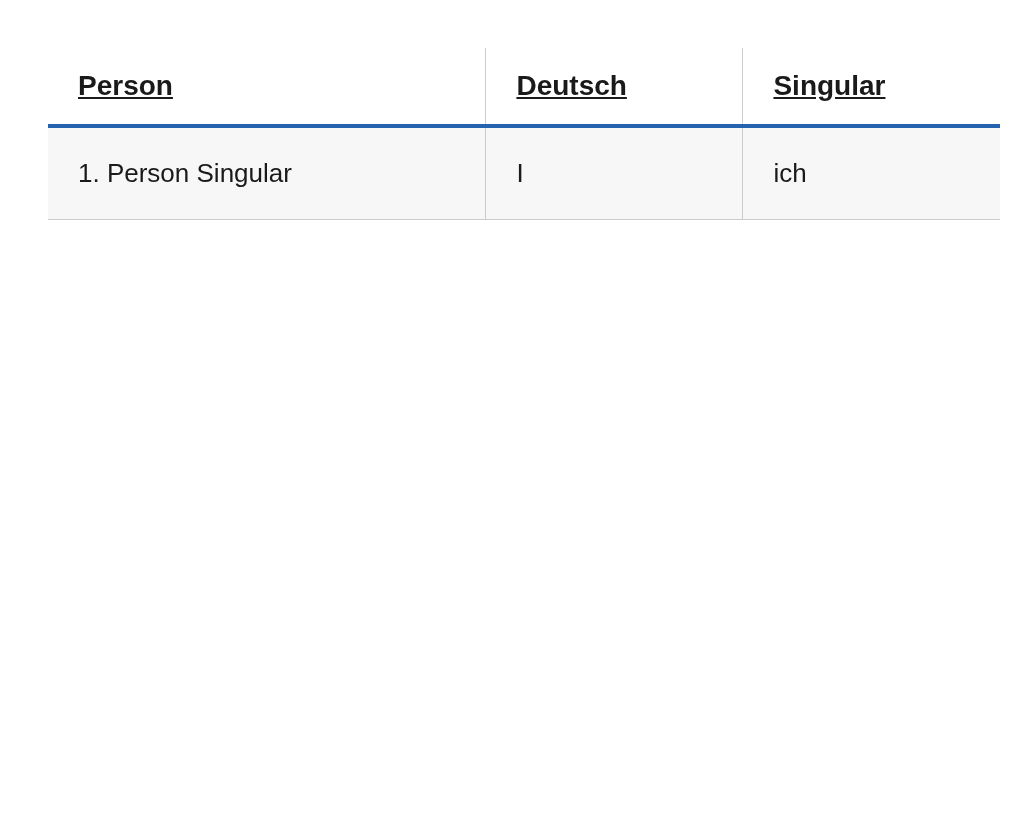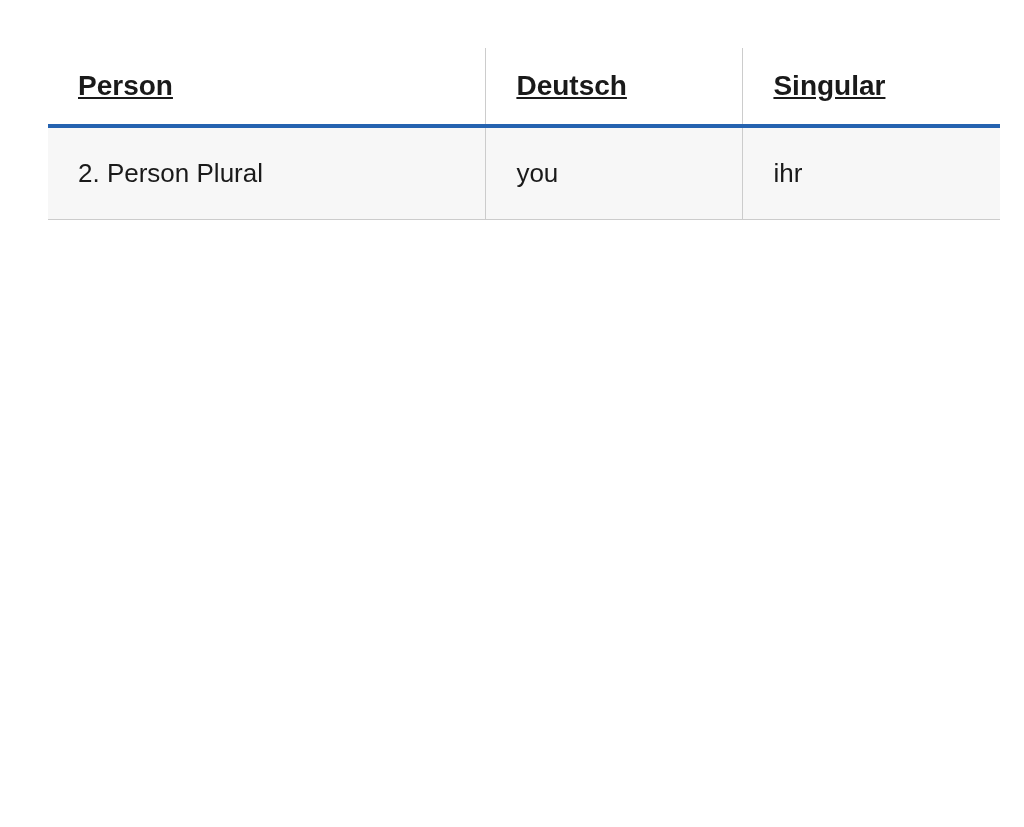--- a/index.html
+++ b/index.html
@@ -88,20 +88,20 @@
 <div class="table-container">
   <table>
     <thead>
       <tr>
         <th class="col-person">Person</th>
         <th class="col-english">Deutsch</th>
         <th class="col-deutsch">Singular</th>
       </tr>
     </thead>
     <tbody id="table-body">
-        <tr>
-          <td>2. Person Plural</td>
-          <td>you</td>
-          <td>ihr</td>
+    <tr>
+          <td>1. Person Singular</td>
+          <td>I</td>
+          <td>ich</td>
         </tr>
       </tbody>
   </table>
 </div>
 
 </body></html>

